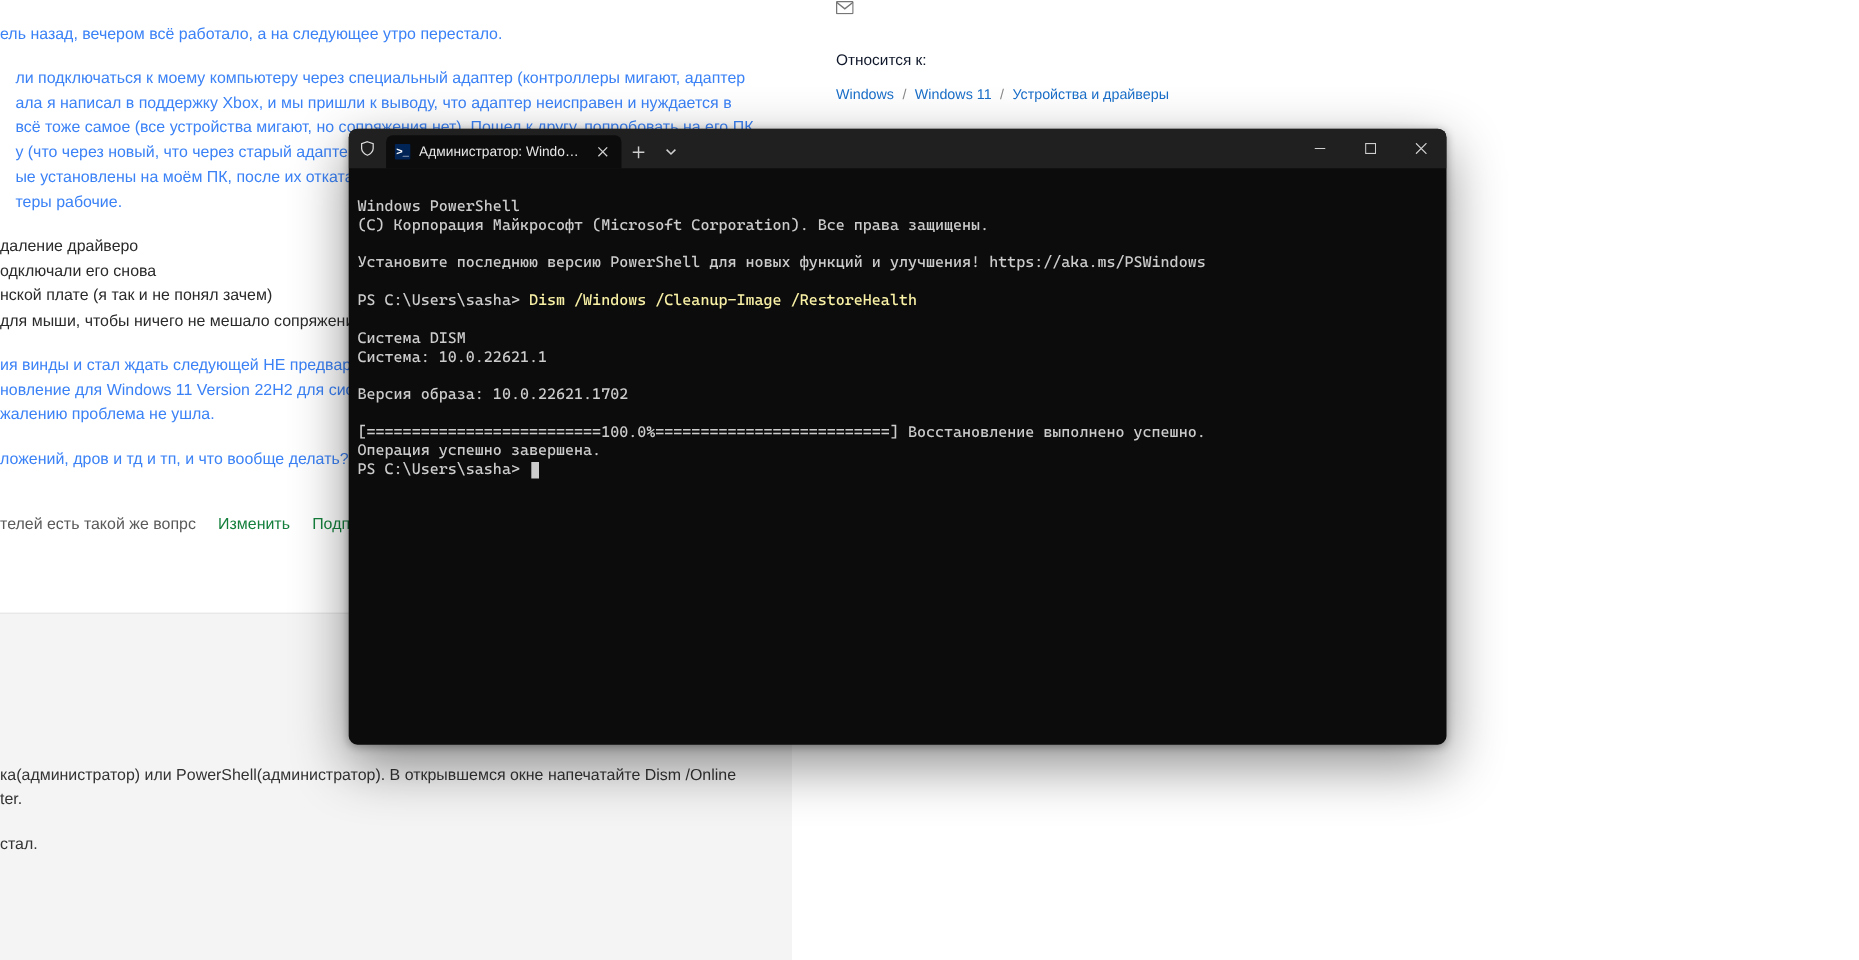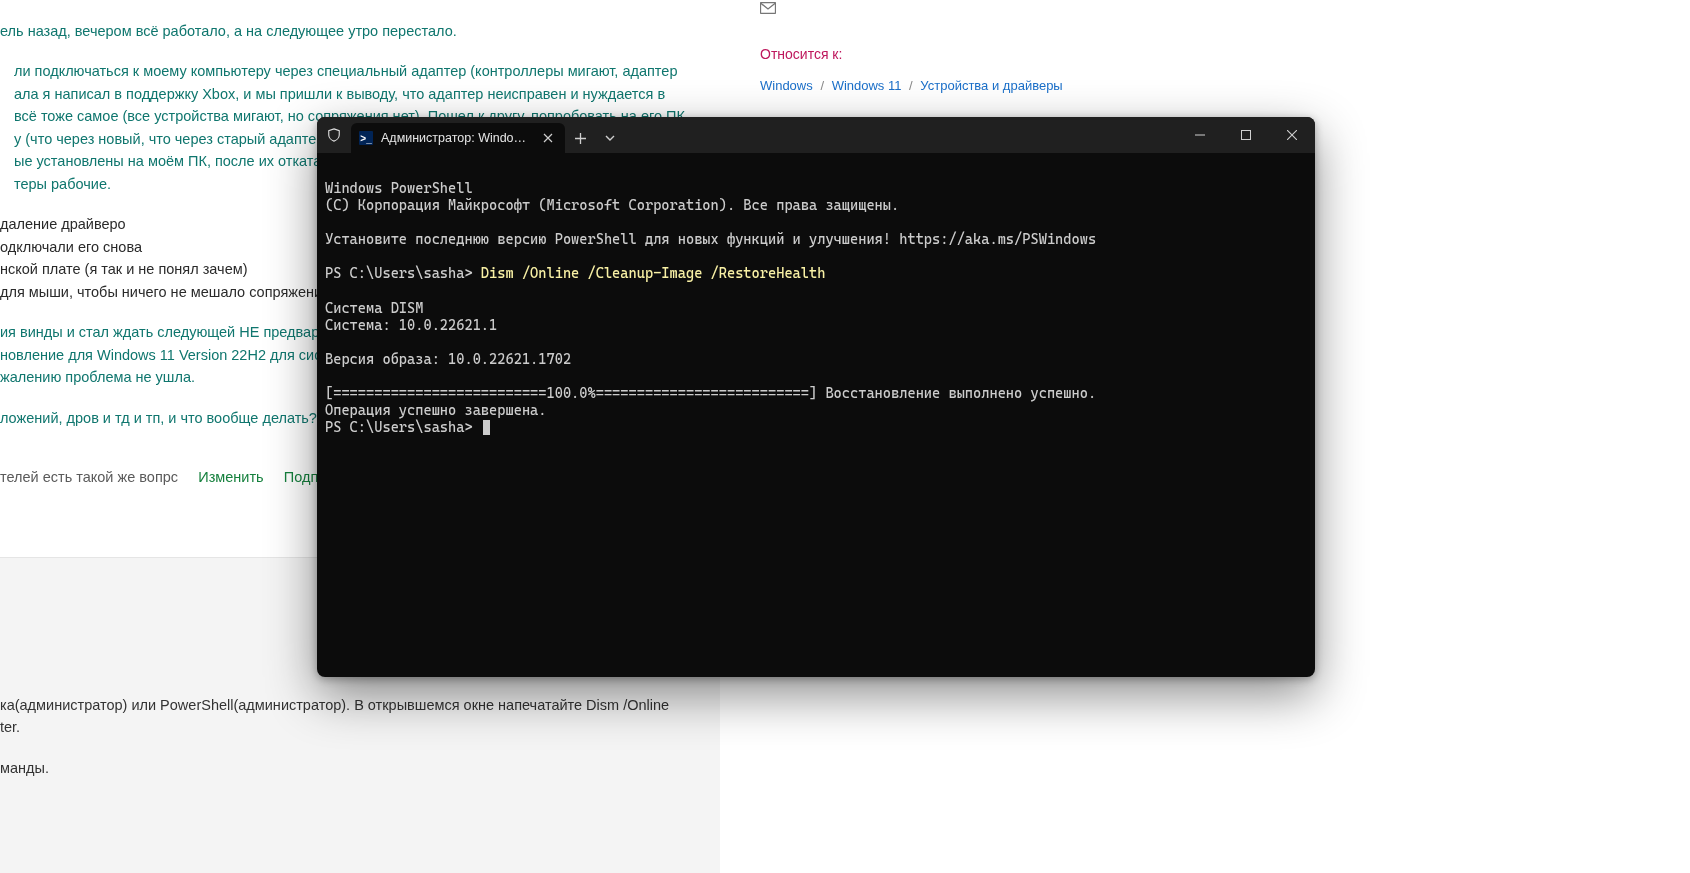--- a/index.html
+++ b/index.html
@@ -8,28 +8,28 @@
     font-size: 14.5px;
     color: #222;
     background: #fff;
     width: 1690px;
     height: 873px;
     overflow: hidden;
     position: relative;
   }
   .bg-content { position: absolute; inset: 0; }
   .main-col { position: absolute; left: 0; top: 0; width: 700px; padding: 0; }
-  .p { margin: 0 0 18px 0; line-height: 1.55; color: #0f766e; }
+  .p { margin: 0 0 18px 0; line-height: 1.55; color: #3b82f6; }
   .list { margin: 6px 0 18px 0; }
   .list .li { line-height: 1.55; color: #2a2a2a; }
   .footer-links { margin-top: 40px; color: #5a5a5a; }
   .link { color: #15803d; cursor: pointer; }
   .side-col { position: absolute; left: 760px; top: 0; width: 700px; }
   .mail-icon { color: #767676; font-size: 16px; margin-bottom: 28px; }
-  .side-label { color: #be185d; font-size: 14px; margin-bottom: 16px; }
+  .side-label { color: #0f172a; font-size: 14px; margin-bottom: 16px; }
   .breadcrumb { font-size: 13px; }
   .breadcrumb .crumb { color: #1a6fc9; }
   .breadcrumb .sep { color: #888; padding: 0 4px; }
   .breadcrumb .current { color: #1a6fc9; }
   .lower-band { position: absolute; left: 0; top: 557px; width: 720px; height: 316px; background: #f4f4f4; border-top: 1px solid #e5e5e5; }
   .lower-content { position: absolute; left: 0; top: 694px; width: 700px; }
   .lower-content .p { color: #333; }
 
   
   .terminal-window {
@@ -152,21 +152,21 @@
       <span class="crumb">Windows 11</span>
       <span class="sep">/</span>
       <span class="current">Устройства и драйверы</span>
     </div>
   </div>
 
   <div class="lower-band"></div>
   <div class="lower-content">
     <div class="p" style="white-space:pre-line;">ка(администратор) или PowerShell(администратор). В открывшемся окне напечатайте Dism /Online
 ter.</div>
-    <div class="p" style="margin-top:18px;">манды.</div>
+    <div class="p" style="margin-top:18px;">стал.</div>
   </div>
 </div>
 
 <div class="terminal-window">
   <div class="titlebar">
     <span class="shield-icon">
       <svg viewBox="0 0 16 16" width="14" height="14" fill="none" stroke="currentColor" stroke-width="1.3">
         <path d="M8 1 L14 3 V8 C14 11 11 14 8 15 C5 14 2 11 2 8 V3 Z"></path>
       </svg>
     </span>
@@ -208,21 +208,21 @@
       </div>
     </div>
   </div>
 
   <div class="term-body">
 <span class="term-line">Windows PowerShell</span>
 <span class="term-line">(C) Корпорация Майкрософт (Microsoft Corporation). Все права защищены.</span>
 <span class="term-line"></span>
 <span class="term-line">Установите последнюю версию PowerShell для новых функций и улучшения! https://aka.ms/PSWindows</span>
 <span class="term-line"></span>
-<span class="term-line"><span>PS C:\Users\sasha&gt; </span><span class="cmd">Dism /Online /Cleanup-Image /RestoreHealth</span></span>
+<span class="term-line"><span>PS C:\Users\sasha&gt; </span><span class="cmd">Dism /Windows /Cleanup-Image /RestoreHealth</span></span>
 <span class="term-line"></span>
 <span class="term-line">Cистема DISM</span>
 <span class="term-line">Cистема: 10.0.22621.1</span>
 <span class="term-line"></span>
 <span class="term-line">Версия образа: 10.0.22621.1702</span>
 <span class="term-line"></span>
 <span class="term-line">[==========================100.0%==========================] Восстановление выполнено успешно.</span>
 <span class="term-line">Операция успешно завершена.</span>
 <span class="term-line"><span>PS C:\Users\sasha&gt; </span><span class="cursor"></span></span>
   </div>

